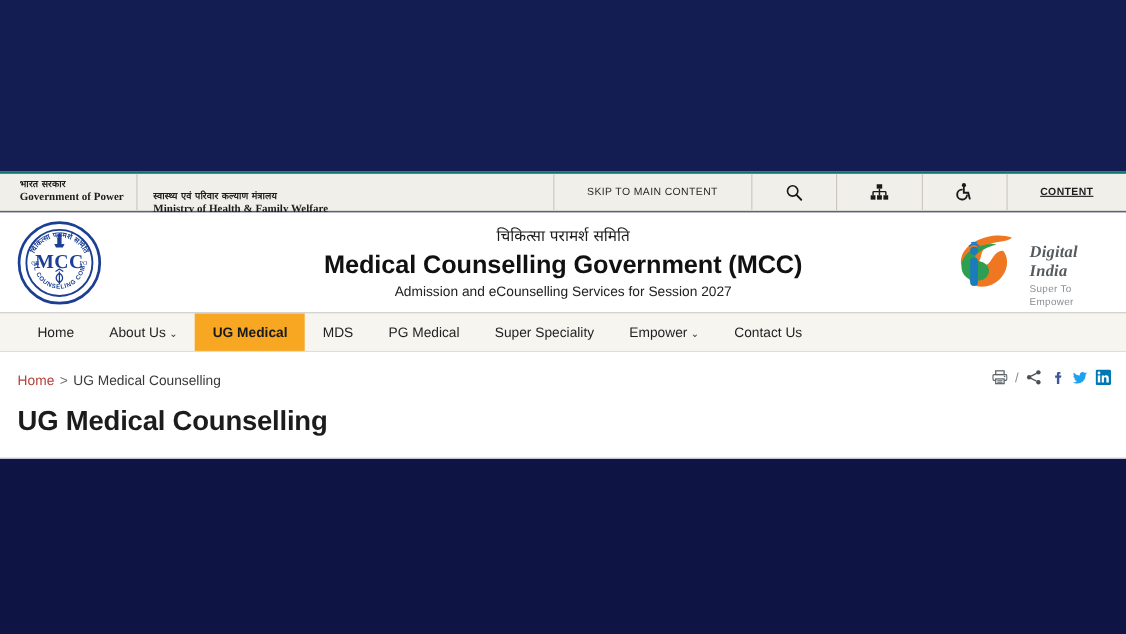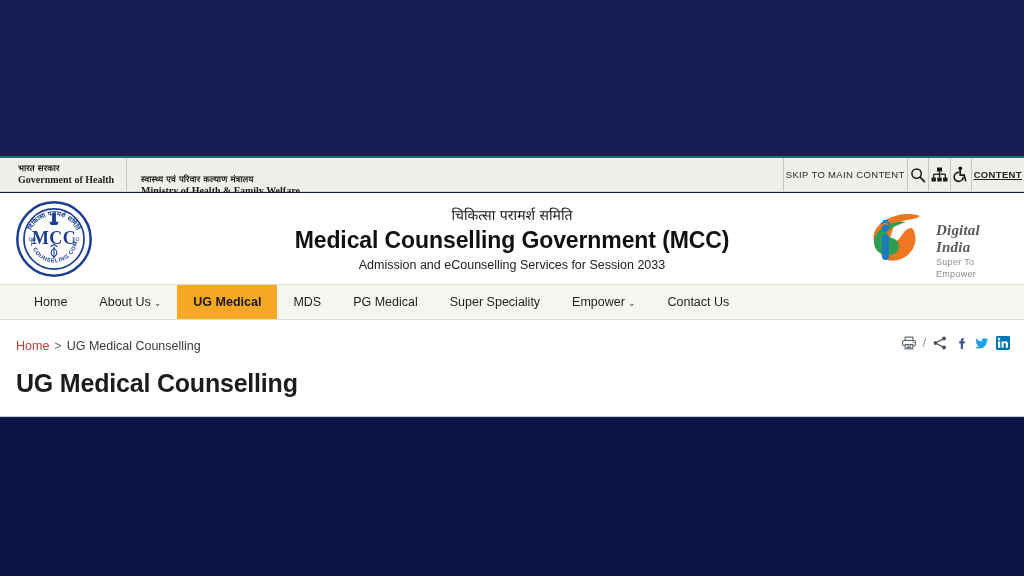--- a/index.html
+++ b/index.html
@@ -59,21 +59,21 @@
     color: #1d1d1d;
     line-height: 12px;
     font-weight: 600;
   }
   .strip-spacer { flex: 1; }
   .strip-right { display: flex; align-items: stretch; }
   .strip-cell {
     display: flex;
     align-items: center;
     border-left: 1px solid #c9c7bd;
-    padding: 0 2px;
+    padding: 0 30px;
   }
   .skip-text {
     font-size: 9.5px;
     letter-spacing: .35px;
     color: #2a2a2a;
     font-weight: 500;
     white-space: nowrap;
   }
   .english-text {
     font-size: 9.5px;
@@ -241,21 +241,21 @@
 
 <div class="page">
 
   <div class="top-void"></div>
 
   <div class="govt-strip">
 
     <div class="emblem-block">
       <div>
         <div class="gov-hi">भारत सरकार</div>
-        <div class="gov-en">Government of Health</div>
+        <div class="gov-en">Government of Power</div>
       </div>
     </div>
 
     <div class="emblem-block second">
       <div>
         <div class="gov-hi">स्वास्थ्य एवं परिवार कल्याण मंत्रालय</div>
         <div class="gov-en">Ministry of Health &amp; Family Welfare</div>
       </div>
     </div>
 
@@ -329,21 +329,21 @@
         <line x1="50" y1="60" x2="50" y2="75"></line>
         <path d="M50 62 C 45 65, 45 70, 50 73"></path>
         <path d="M50 62 C 55 65, 55 70, 50 73"></path>
         <path d="M45.5 60 L50 57 L54.5 60"></path>
       </g>
     </svg>
 
     <div class="title-col">
       <div class="title-hi">चिकित्सा परामर्श समिति</div>
       <div class="title-en">Medical Counselling Government (MCC)</div>
-      <div class="title-sub">Admission and eCounselling Services for Session 2033</div>
+      <div class="title-sub">Admission and eCounselling Services for Session 2027</div>
     </div>
 
     <div class="digital-india">
       <svg width="72" height="60" viewBox="0 0 72 60" style="position:absolute;left:0;top:0">
         <path d="M60 8 C 44 2, 18 10, 14 26 C 11 38, 22 40, 28 33 C 34 26, 30 18, 40 14 C 48 11, 56 12, 60 8 Z" fill="#f07721"></path>
         <path d="M52 20 C 60 30, 54 48, 38 52 C 26 55, 18 48, 22 40 C 26 33, 36 36, 40 30 C 44 24, 46 20, 52 20 Z" fill="#f07721"></path>
         <path d="M46 14 C 30 12, 14 22, 14 34 C 14 44, 24 50, 34 46 C 42 42, 40 32, 32 30 C 24 28, 22 22, 46 14 Z" fill="#2e9e50"></path>
         <g fill="#1b7bbd">
           <rect x="22" y="26" width="7" height="26" rx="3.4"></rect>
           <circle cx="25.5" cy="20" r="3.6"></circle>

